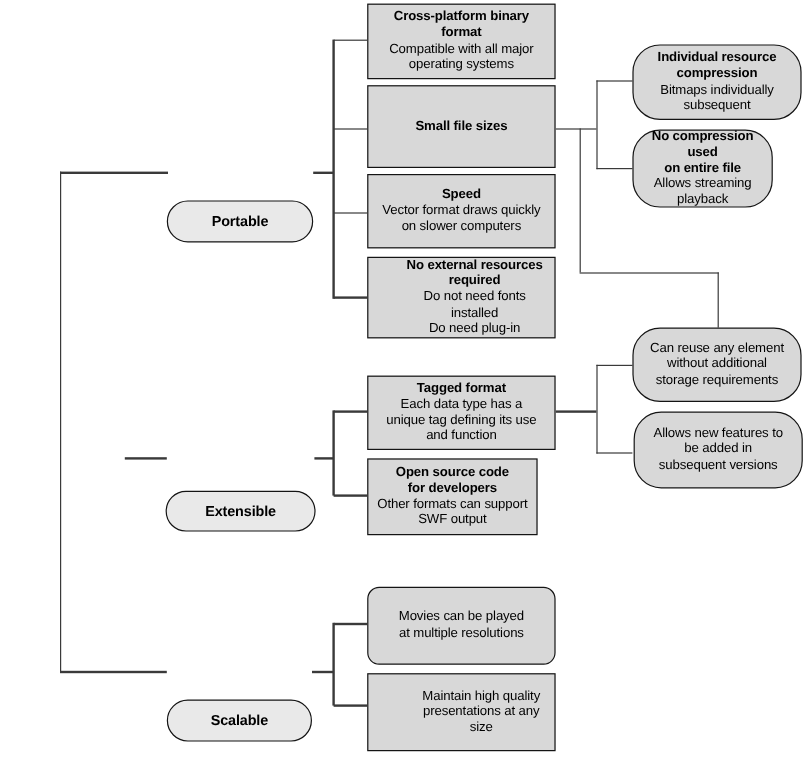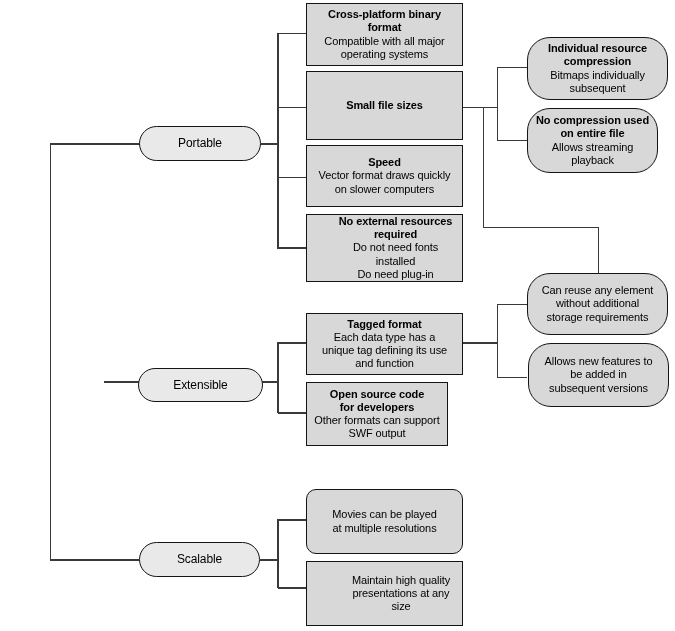--- a/index.html
+++ b/index.html
@@ -45,23 +45,24 @@
     padding: 2px 3px;
     z-index: 2;
     white-space: pre-line;
   }
   .node .title { font-weight: bold; white-space: pre-line; }
   .node .body { white-space: pre-line; }
   .rounded { border-radius: 23px; }
   .pill {
     border-radius: 18px;
     background: var(--pill-fill);
-    font-weight: normal;
+    font-weight: bold;
     font-size: 12px;
     border-width: 1.5px;
+    margin-top: 41px;
   }
   .root-box {
     background: var(--root-fill);
     font-size: 11.5px;
   }
 </style>
 </head>
 <body>
 
 <div class="diagram">
@@ -132,21 +133,21 @@
     <div class="body">Do not need fonts installed
 Do need plug-in</div>
   </div>
 
   <div class="node rounded" style="left:527px;top:37px;width:141px;height:63px;">
     <div class="title">Individual resource
 compression</div>
     <div class="body">Bitmaps individually
 subsequent</div>
   </div>
-  <div class="node rounded" style="left:527px;top:108px;width:131px;height:65px;">
+  <div class="node rounded" style="left:527px;top:108px;width:117px;height:65px;">
     <div class="title">No compression used
 on entire file</div>
     <div class="body">Allows streaming
 playback</div>
   </div>
 
   <div class="node" style="left:306px;top:313px;width:157px;height:62px;">
     <div class="title">Tagged format</div>
     <div class="body">Each data type has a
 unique tag defining its use

